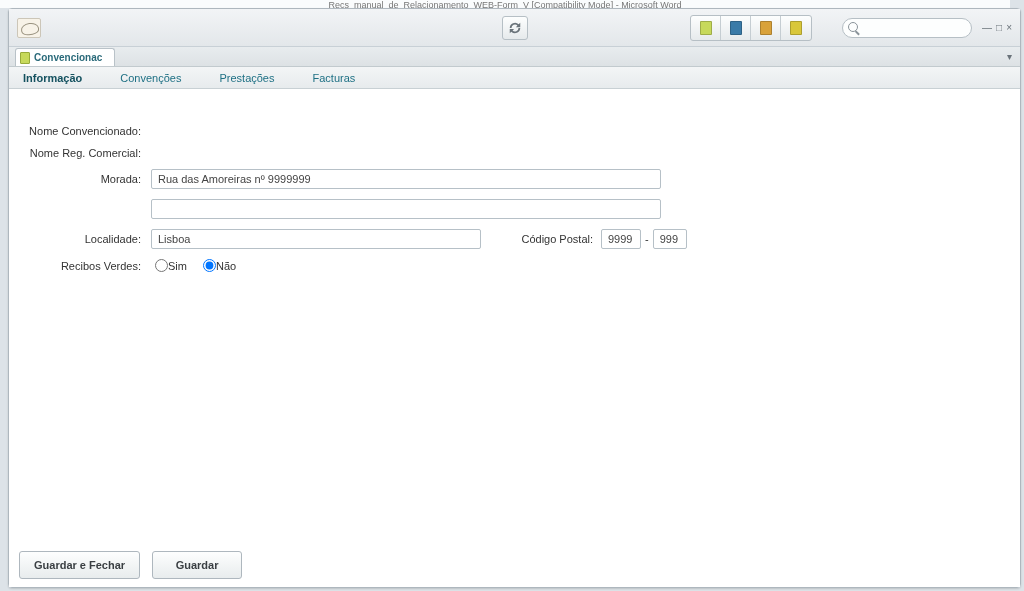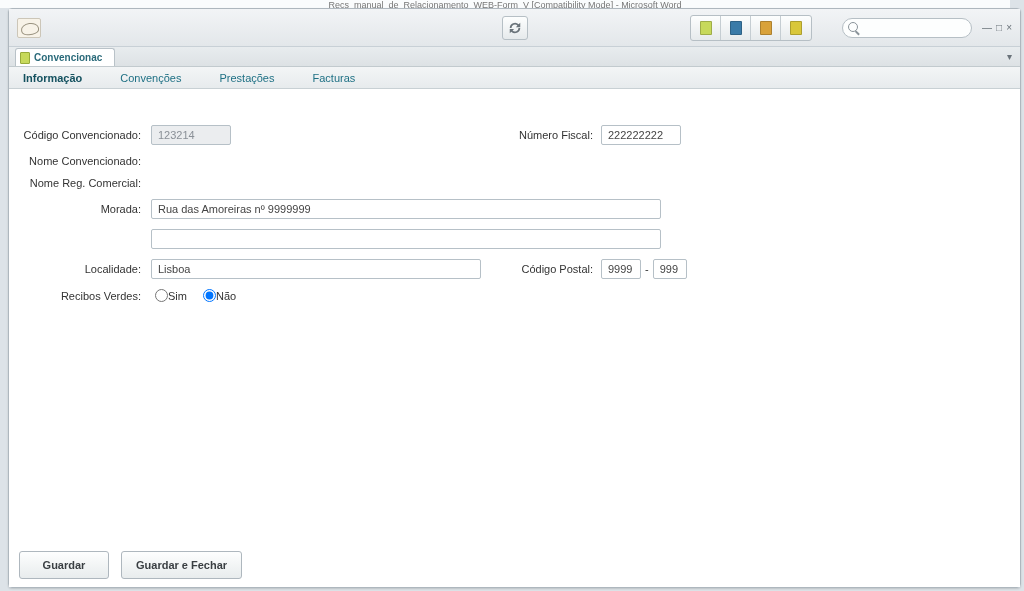--- a/index.html
+++ b/index.html
@@ -274,27 +274,20 @@
 
   <div class="subnav">
     <span class="nav-item active">Informação</span>
     <span class="nav-item">Convenções</span>
     <span class="nav-item">Prestações</span>
     <span class="nav-item">Facturas</span>
   </div>
 
   <div class="content">
 
-    <div class="form-row">
-      <div class="form-label">Código Convencionado:</div>
-      <input class="tinput w80" type="text" readonly="" value="123214" style="">
-      <div style="flex:0 0 280px"></div>
-      <div class="right-label" style="width:90px">Número Fiscal:</div>
-      <input class="tinput w80" type="text" value="222222222" style="">
-    </div>
 
     <div class="form-row">
       <div class="form-label">Nome Convencionado:</div>
     </div>
 
     <div class="form-row">
       <div class="form-label">Nome Reg. Comercial:</div>
     </div>
 
     <div class="form-row">
@@ -324,18 +317,18 @@
           <span>Sim</span>
         </label>
         <label>
           <input type="radio" name="recibos" checked="" style="">
           <span>Não</span>
         </label>
       </div>
     </div>
 
     <div class="footer-btns">
+      <button class="btn">Guardar e Fechar</button>
       <button class="btn">Guardar</button>
-      <button class="btn">Guardar e Fechar</button>
     </div>
   </div>
 
 </div>
 
 </body></html>

